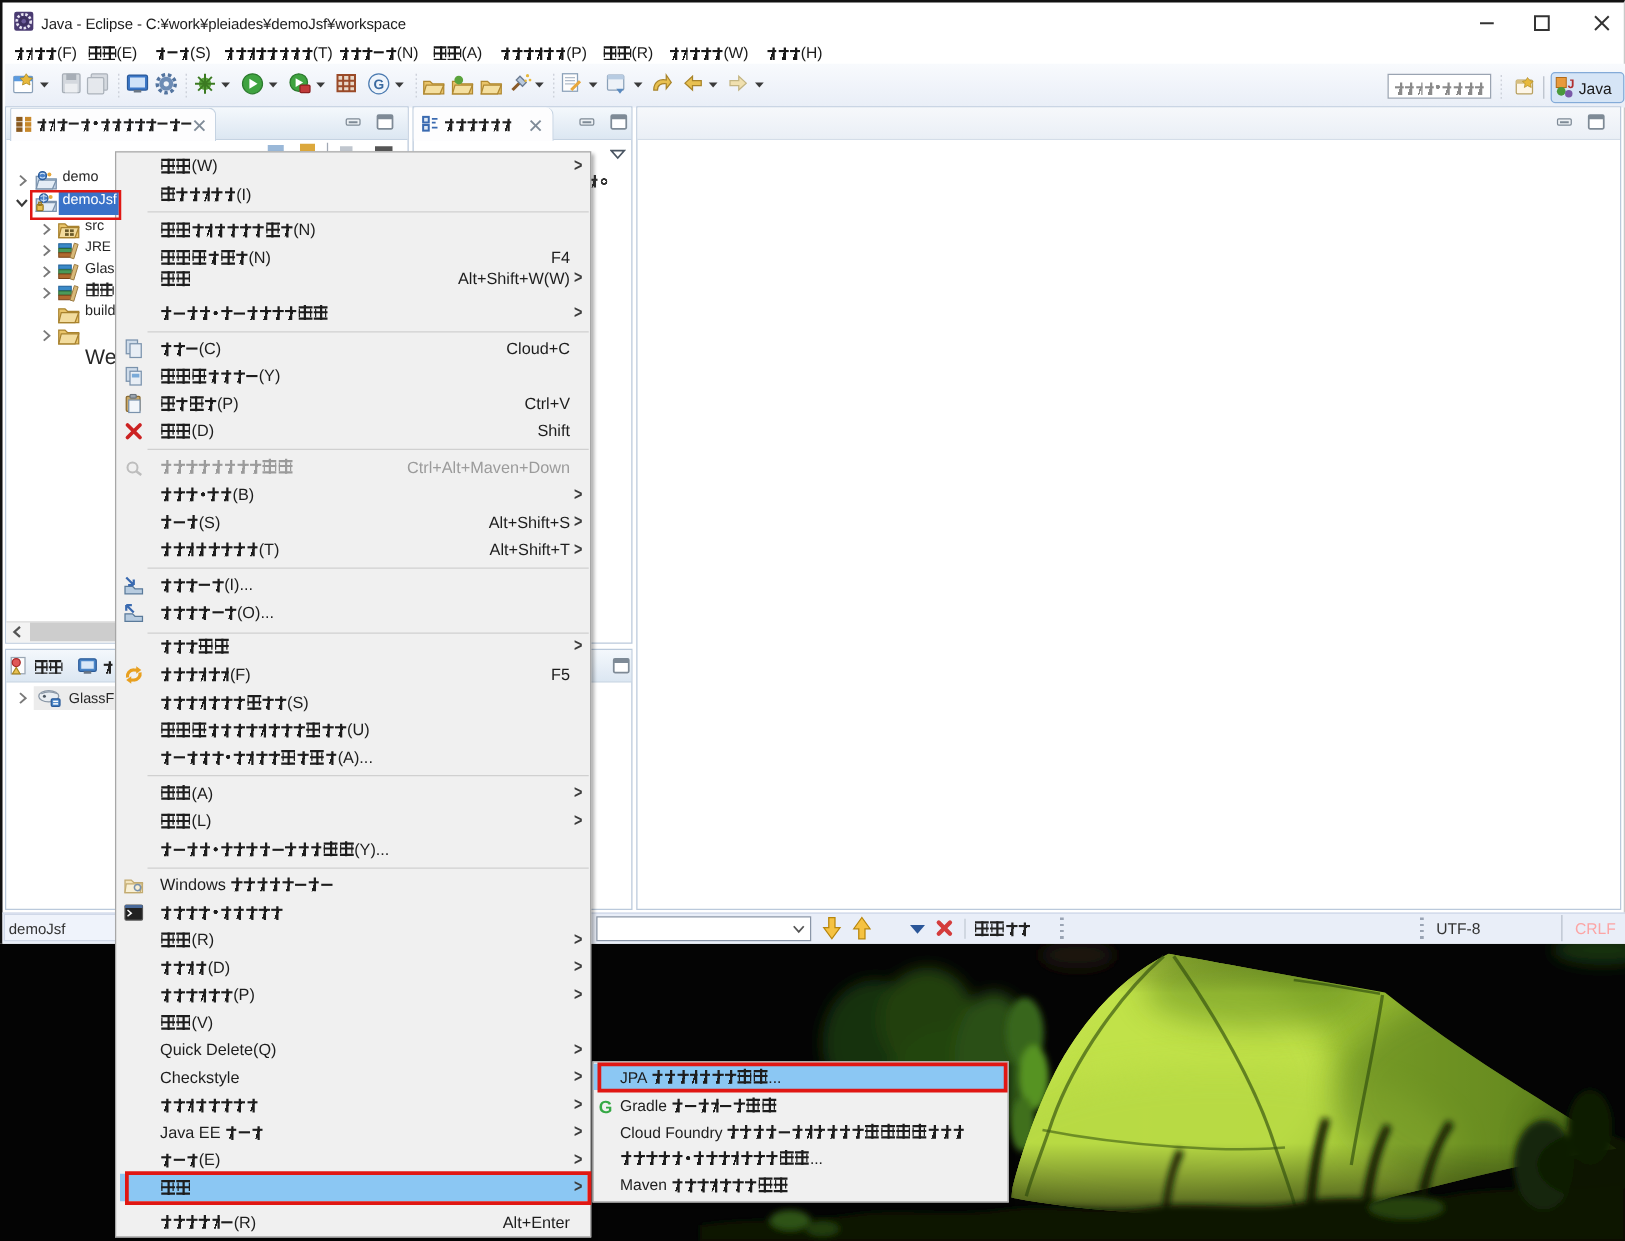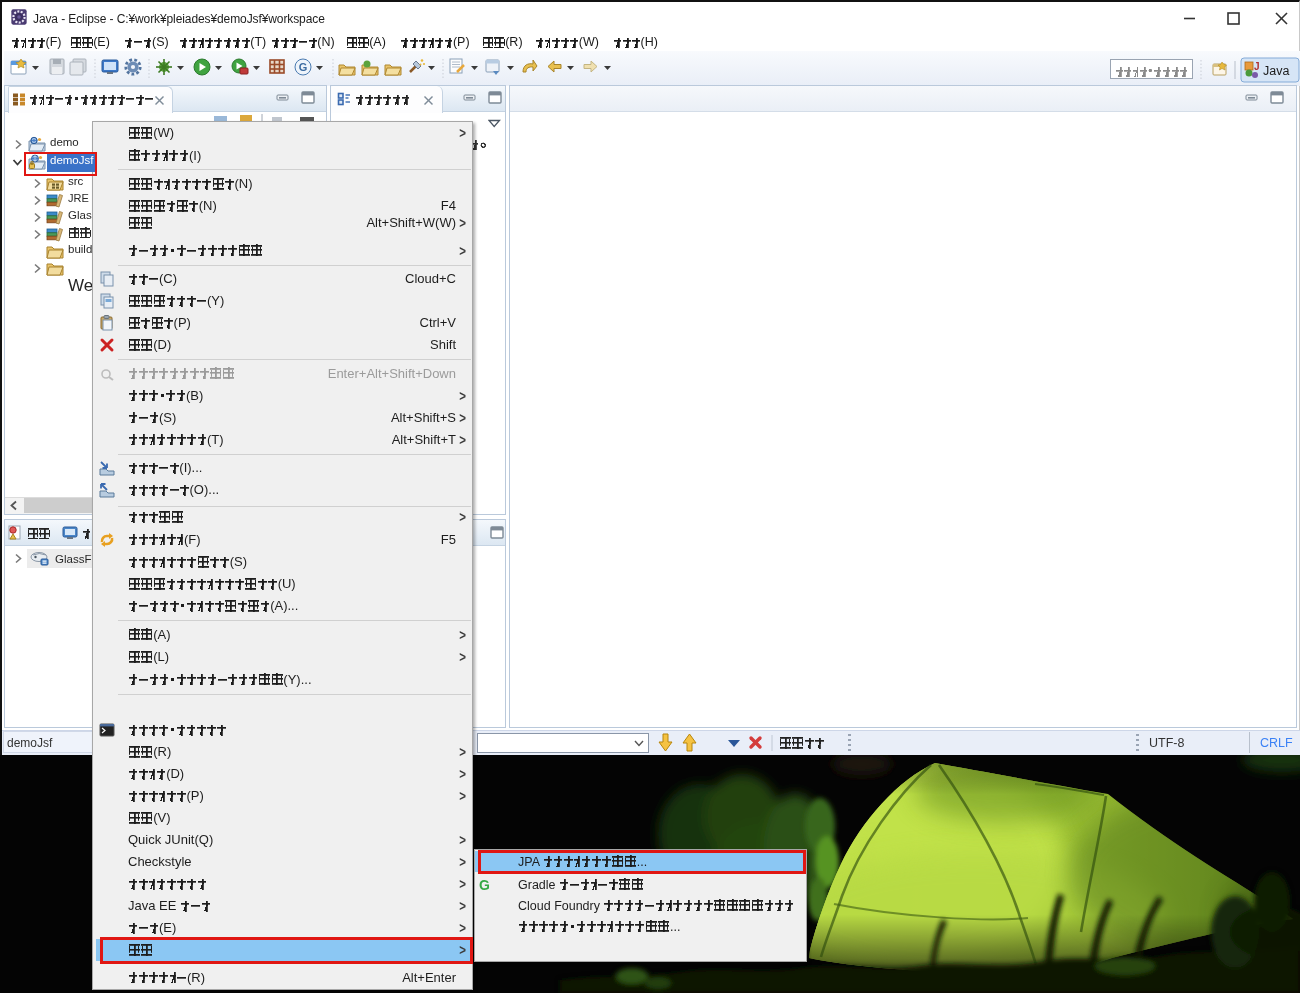--- a/index.html
+++ b/index.html
@@ -28,21 +28,21 @@
 .tb i.k{width:10px;height:11px}.tb i.a{width:7.6px;height:10px}.tb i.A{width:5.4px}
 .tr i.k{width:10px;height:10.5px}.tr i.a{width:7.6px;height:9.5px}
 .tb i.m{width:8px}.tb i.d{width:5px}
 .sm i.a{width:7px;height:9.5px}.sm i.A{width:5px}.sm i.d{width:4.5px}
 .mi{position:absolute;left:92px;width:381px;height:22px;line-height:22px;font-size:13px;color:#1d1d1d;white-space:nowrap}
 .mi .lb{position:absolute;left:36px;top:0}
 .mi .sc{position:absolute;right:17px;top:0}
 .mi .ar{position:absolute;right:7px;top:0;font-size:11.5px;color:#3c3c3c;font-weight:700;transform:scaleY(1.25)}
 .sep{position:absolute;left:118px;width:353px;height:1px;background:#d0d0d0}
 .smi{position:absolute;left:474px;width:333px;height:22px;line-height:22px;font-size:12.5px;color:#1d1d1d;white-space:nowrap}
-.smi .lb{position:absolute;left:44px;top:0}
+.smi .lb{position:absolute;left:22px;top:0}
 .gy,.gy i{color:#9b9b9b!important}
 #root{position:absolute;left:0;top:0;width:1300px;height:993px;filter:none}
 </style></head><body>
 <div id="root">
 
 <svg class="ab" style="left:0;top:754;width:1300px;height:239px" viewBox="0 0 1300 239">
 <rect width="1300" height="239" fill="#040404"></rect>
 <defs>
 <linearGradient id="tg" x1="0" y1="0" x2="1" y2="0">
  <stop offset="0" stop-color="#9cc034"></stop>
@@ -493,21 +493,21 @@
         <line x1="96" y1="6" x2="105" y2="15"></line>
         <line x1="105" y1="6" x2="96" y2="15"></line>
       </g>
 <line x1="117" y1="3" x2="117" y2="19" stroke="#c0c8d4"></line>
 </svg>
 <div class="ab" style="left:779px;top:736px;font-size:12.5px;color:#222;white-space:nowrap"><i class="k"></i><i class="k"></i><i class="a"></i><i class="a"></i></div>
 <div class="ab" style="left:848px;top:734px;width:3px;height:18px;background:repeating-linear-gradient(#9aa4b4 0 2px,transparent 2px 5px)"></div>
 <div class="ab" style="left:1136px;top:734px;width:3px;height:18px;background:repeating-linear-gradient(#9aa4b4 0 2px,transparent 2px 5px)"></div>
 <div class="ab" style="left:1149px;top:736px;font-size:12.5px;color:#333">UTF-8</div>
 <div class="ab" style="left:1249px;top:732px;width:1px;height:21px;background:#b8c0cc"></div>
-<div class="ab" style="left:1260px;top:736px;font-size:12.5px;color:#3b82f6">CRLF</div>
+<div class="ab" style="left:1260px;top:736px;font-size:12.5px;color:#fca5a5">CRLF</div>
 <div class="ab" style="left:92px;top:121px;width:381px;height:869px;background:#f0f0f0;border:1px solid #a7a7a7;box-shadow:2px 2px 3px rgba(0,0,0,.33);z-index:10"></div>
 <div class="ab" style="left:96px;top:939px;width:374px;height:22px;background:#8bc7f3;z-index:11"></div>
 <div class="mi" style="top:122px;z-index:12">
       <span class="lb"><i class="k"></i><i class="k"></i>(W)</span>
       <span class="ar">&gt;</span>
     </div>
 <div class="mi" style="top:144.5px;z-index:12">
       <span class="lb"><i class="k"></i><i class="a"></i><i class="a"></i><i class="a A"></i><i class="a"></i><i class="a"></i>(I)</span>
     </div>
 <div class="mi" style="top:173px;z-index:12">
@@ -568,21 +568,21 @@
       <span class="sc">Shift</span>
     </div>
 <div class="mi gy" style="top:362.5px;z-index:12">
       <svg class="ab" style="left:7px;top:3px;width:16px;height:16px" viewBox="0 0 16 16">
         <g opacity=".5">
           <circle cx="7" cy="8" r="4" fill="none" stroke="#8a8a8a" stroke-width="1.6"></circle>
           <line x1="10" y1="11" x2="14" y2="14" stroke="#8a8a8a" stroke-width="2"></line>
         </g>
       </svg>
       <span class="lb"><i class="a"></i><i class="a"></i><i class="a"></i><i class="a"></i><i class="a"></i><i class="a"></i><i class="a"></i><i class="a"></i><i class="k"></i><i class="k"></i></span>
-      <span class="sc">Enter+Alt+Shift+Down</span>
+      <span class="sc">Ctrl+Alt+Maven+Down</span>
     </div>
 <div class="mi" style="top:384.5px;z-index:12">
       <span class="lb"><i class="a"></i><i class="a"></i><i class="a"></i><i class="d"></i><i class="a"></i><i class="a"></i>(B)</span>
       <span class="ar">&gt;</span>
     </div>
 <div class="mi" style="top:406.5px;z-index:12">
       <span class="lb"><i class="a"></i><i class="m"></i><i class="a"></i>(S)</span>
       <span class="sc">Alt+Shift+S</span>
       <span class="ar">&gt;</span>
     </div>
@@ -637,20 +637,30 @@
 <div class="mi" style="top:623.5px;z-index:12">
       <span class="lb"><i class="k"></i><i class="k"></i>(A)</span>
       <span class="ar">&gt;</span>
     </div>
 <div class="mi" style="top:646px;z-index:12">
       <span class="lb"><i class="k"></i><i class="k"></i>(L)</span>
       <span class="ar">&gt;</span>
     </div>
 <div class="mi" style="top:668.5px;z-index:12">
       <span class="lb"><i class="a"></i><i class="m"></i><i class="a"></i><i class="a"></i><i class="d"></i><i class="a"></i><i class="a"></i><i class="a"></i><i class="a"></i><i class="m"></i><i class="a"></i><i class="a"></i><i class="a"></i><i class="k"></i><i class="k"></i>(Y)...</span>
+    </div>
+<div class="mi" style="top:696.5px;z-index:12">
+      <svg class="ab" style="left:7px;top:3px;width:16px;height:16px" viewBox="0 0 16 16">
+        <g opacity=".8">
+          <path d="M1,4 L6,4 L8,6 L15,6 L15,14 L1,14 Z" fill="#f4e2b0" stroke="#b89a50"></path>
+          <path d="M2,7 L15,7 L13,14 L1,14 Z" fill="#faf0d0" stroke="#b89a50"></path>
+          <circle cx="11" cy="10" r="2.5" fill="none" stroke="#5a7a9a" stroke-width="1.2"></circle>
+        </g>
+      </svg>
+      <span class="lb">Windows <i class="a"></i><i class="a"></i><i class="a"></i><i class="a"></i><i class="a"></i><i class="m"></i><i class="a"></i><i class="m"></i></span>
     </div>
 <div class="mi" style="top:719px;z-index:12">
       <svg class="ab" style="left:7px;top:3px;width:16px;height:16px" viewBox="0 0 16 16">
         <g>
           <rect x="1" y="2" width="14" height="12" rx="1" fill="#222" stroke="#555"></rect>
           <rect x="1" y="2" width="14" height="2.4" fill="#4a6a9a"></rect>
           <path d="M3,6 L6,8.5 L3,11" fill="none" stroke="#fff" stroke-width="1.2"></path>
         </g>
       </svg>
       <span class="lb"><i class="a"></i><i class="a"></i><i class="a"></i><i class="a"></i><i class="d"></i><i class="a"></i><i class="a"></i><i class="a"></i><i class="a"></i><i class="a"></i></span>
@@ -664,21 +674,21 @@
       <span class="ar">&gt;</span>
     </div>
 <div class="mi" style="top:785px;z-index:12">
       <span class="lb"><i class="a"></i><i class="a"></i><i class="a"></i><i class="a A"></i><i class="a"></i><i class="a"></i>(P)</span>
       <span class="ar">&gt;</span>
     </div>
 <div class="mi" style="top:807px;z-index:12">
       <span class="lb"><i class="k"></i><i class="k"></i>(V)</span>
     </div>
 <div class="mi" style="top:829px;z-index:12">
-      <span class="lb">Quick JUnit(Q)</span>
+      <span class="lb">Quick Delete(Q)</span>
       <span class="ar">&gt;</span>
     </div>
 <div class="mi" style="top:851px;z-index:12">
       <span class="lb">Checkstyle</span>
       <span class="ar">&gt;</span>
     </div>
 <div class="mi" style="top:873px;z-index:12">
       <span class="lb"><i class="a"></i><i class="a"></i><i class="a A"></i><i class="a"></i><i class="a"></i><i class="a"></i><i class="a"></i><i class="a"></i></span>
       <span class="ar">&gt;</span>
     </div>
@@ -713,15 +723,18 @@
 <div class="smi" style="top:873.5px;z-index:22">
       <span class="ab" style="left:5px;top:0;font-size:14px;font-weight:700;color:#35a845">G</span>
       <span class="lb">Gradle <i class="a"></i><i class="m"></i><i class="a"></i><i class="a A"></i><i class="m"></i><i class="a"></i><i class="k"></i><i class="k"></i></span>
     </div>
 <div class="smi" style="top:894.5px;z-index:22">
       <span class="lb">Cloud Foundry <i class="a"></i><i class="a"></i><i class="a"></i><i class="a"></i><i class="m"></i><i class="a"></i><i class="a A"></i><i class="a"></i><i class="a"></i><i class="a"></i><i class="a"></i><i class="k"></i><i class="k"></i><i class="k"></i><i class="k"></i><i class="a"></i><i class="a"></i><i class="a"></i></span>
     </div>
 <div class="smi" style="top:915.5px;z-index:22">
       <span class="lb"><i class="a"></i><i class="a"></i><i class="a"></i><i class="a"></i><i class="a"></i><i class="d"></i><i class="a"></i><i class="a"></i><i class="a"></i><i class="a A"></i><i class="a"></i><i class="a"></i><i class="a"></i><i class="k"></i><i class="k"></i>...</span>
     </div>
+<div class="smi" style="top:937px;z-index:22">
+      <span class="lb">Maven <i class="a"></i><i class="a"></i><i class="a"></i><i class="a A"></i><i class="a"></i><i class="a"></i><i class="a"></i><i class="k"></i><i class="k"></i></span>
+    </div>
 <div class="ab" style="left:24px;top:152px;width:73px;height:24px;border:2.5px solid #e01713;z-index:30"></div>
 <div class="ab" style="left:100px;top:937px;width:373px;height:27px;border:3px solid #e01713;z-index:30"></div>
 <div class="ab" style="left:478px;top:850px;width:328px;height:24px;border:3px solid #e01713;z-index:30"></div>
 </div>
 </body></html>

